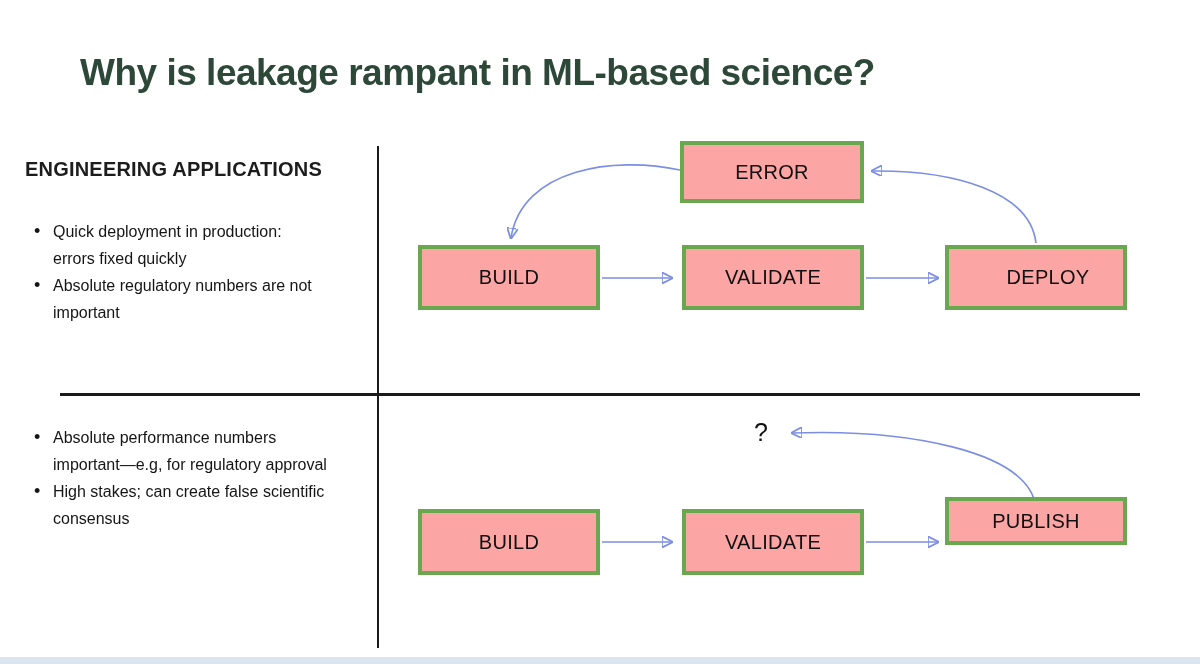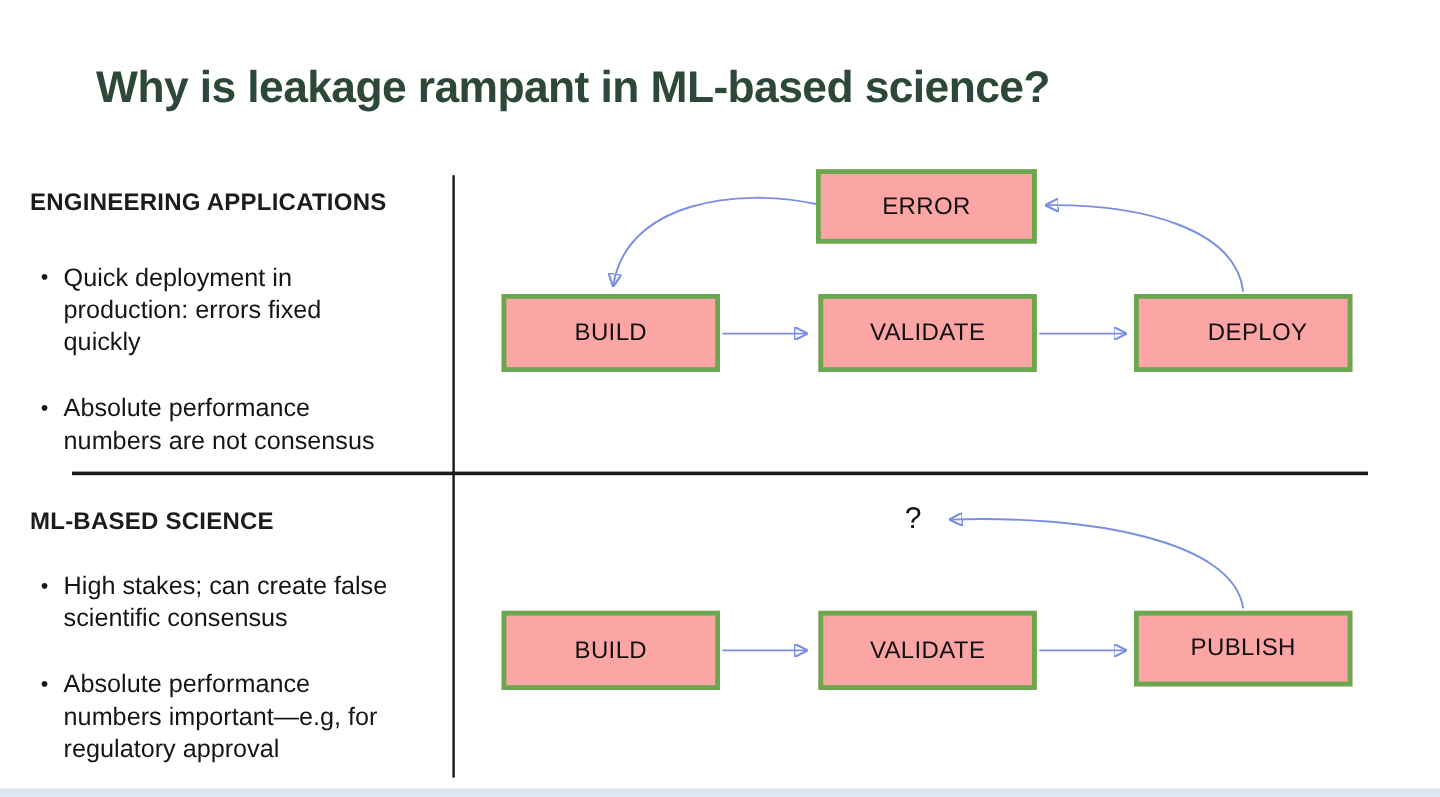--- a/index.html
+++ b/index.html
@@ -47,24 +47,23 @@
     letter-spacing:0.2px;
     color:#1c1c1c;
   }
   .section-top .section-heading { margin-bottom:37px; }
   .section-bottom .section-heading { margin-bottom:19px; }
   ul.bullets { list-style:none; }
   ul.bullets li {
     position:relative;
     padding-left:28px;
     width:302px;
-    font-size:21px;
+    font-size:16px;
     line-height:27px;
     color:#151515;
-    margin-top:28px;
   }
   ul.bullets li::before {
     content:"\2022";
     position:absolute;
     left:9px; top:0;
     font-size:18px;
   }
 
   
   .flow-box {
@@ -76,21 +75,21 @@
     font-size:20px;
     letter-spacing:0.3px;
     color:#111111;
   }
   .box-error    { left:680px; top:141px; width:184px; height:62px; }
   .box-build-1  { left:418px; top:245px; }
   .box-validate-1{ left:682px; top:245px; }
   .box-deploy   { left:945px; top:245px;padding-left:24px; }
   .box-build-2  { left:418px; top:509px; height:66px; }
   .box-validate-2{ left:682px; top:509px; height:66px; }
-  .box-publish  { left:945px; top:509px; height:63px; }
+  .box-publish  { left:945px; top:497px; height:48px; }
 
   .question-label {
     position:absolute;
     left:754px; top:418px;
     font-size:25px;
     color:#111111;
   }
 
   
   svg.arrows {
@@ -118,29 +117,28 @@
 
 <h1 class="slide-title">Why is leakage rampant in ML-based science?</h1>
 
 <div class="divider-h"></div>
 <div class="divider-v"></div>
 
 <section class="text-section section-top">
   <h2 class="section-heading">ENGINEERING APPLICATIONS</h2>
   <ul class="bullets">
     <li>Quick deployment in production: errors fixed quickly</li>
-    <li>Absolute performance numbers are not consensus</li>
+    <li>Absolute regulatory numbers are not important</li>
   </ul>
 </section>
 
 <section class="text-section section-bottom">
-  <h2 class="section-heading">ML-BASED SCIENCE</h2>
   <ul class="bullets">
+    <li>Absolute performance numbers important—e.g, for regulatory approval</li>
     <li>High stakes; can create false scientific consensus</li>
-    <li>Absolute performance numbers important—e.g, for regulatory approval</li>
   </ul>
 </section>
 
 <svg class="arrows" viewBox="0 0 1200 664" xmlns="http://www.w3.org/2000/svg">
   <defs>
     <marker id="ah" viewBox="0 0 10 10" refX="9" refY="5" markerWidth="7" markerHeight="7" orient="auto-start-reverse">
       <path d="M0,0 L10,5 L0,10 z" fill="#7b8ee2" stroke="none"></path>
     </marker>
   </defs>
 

